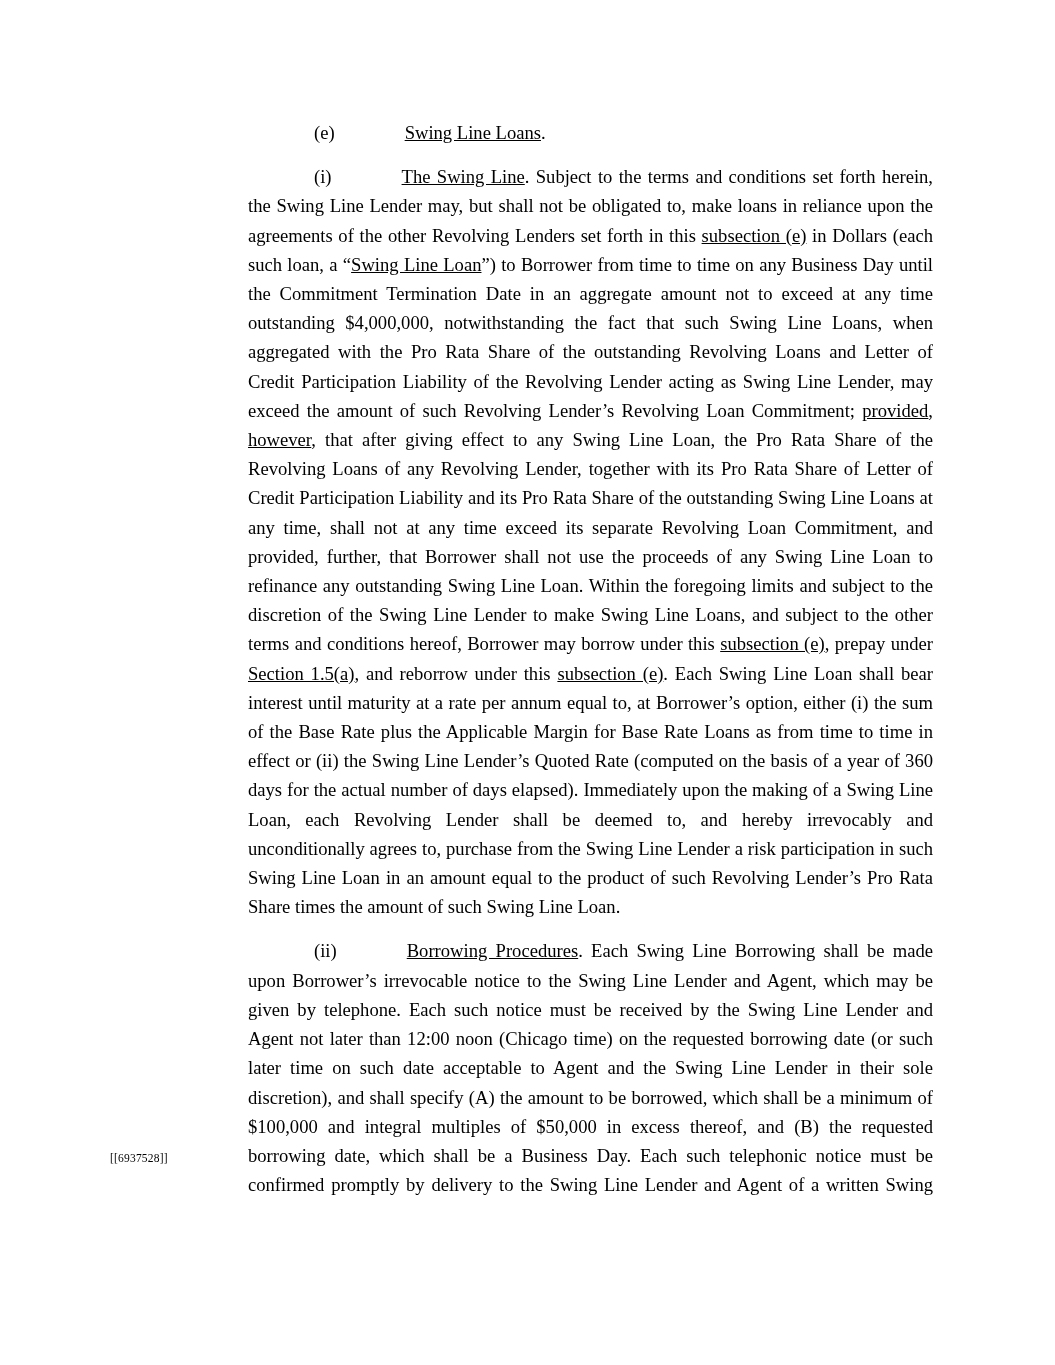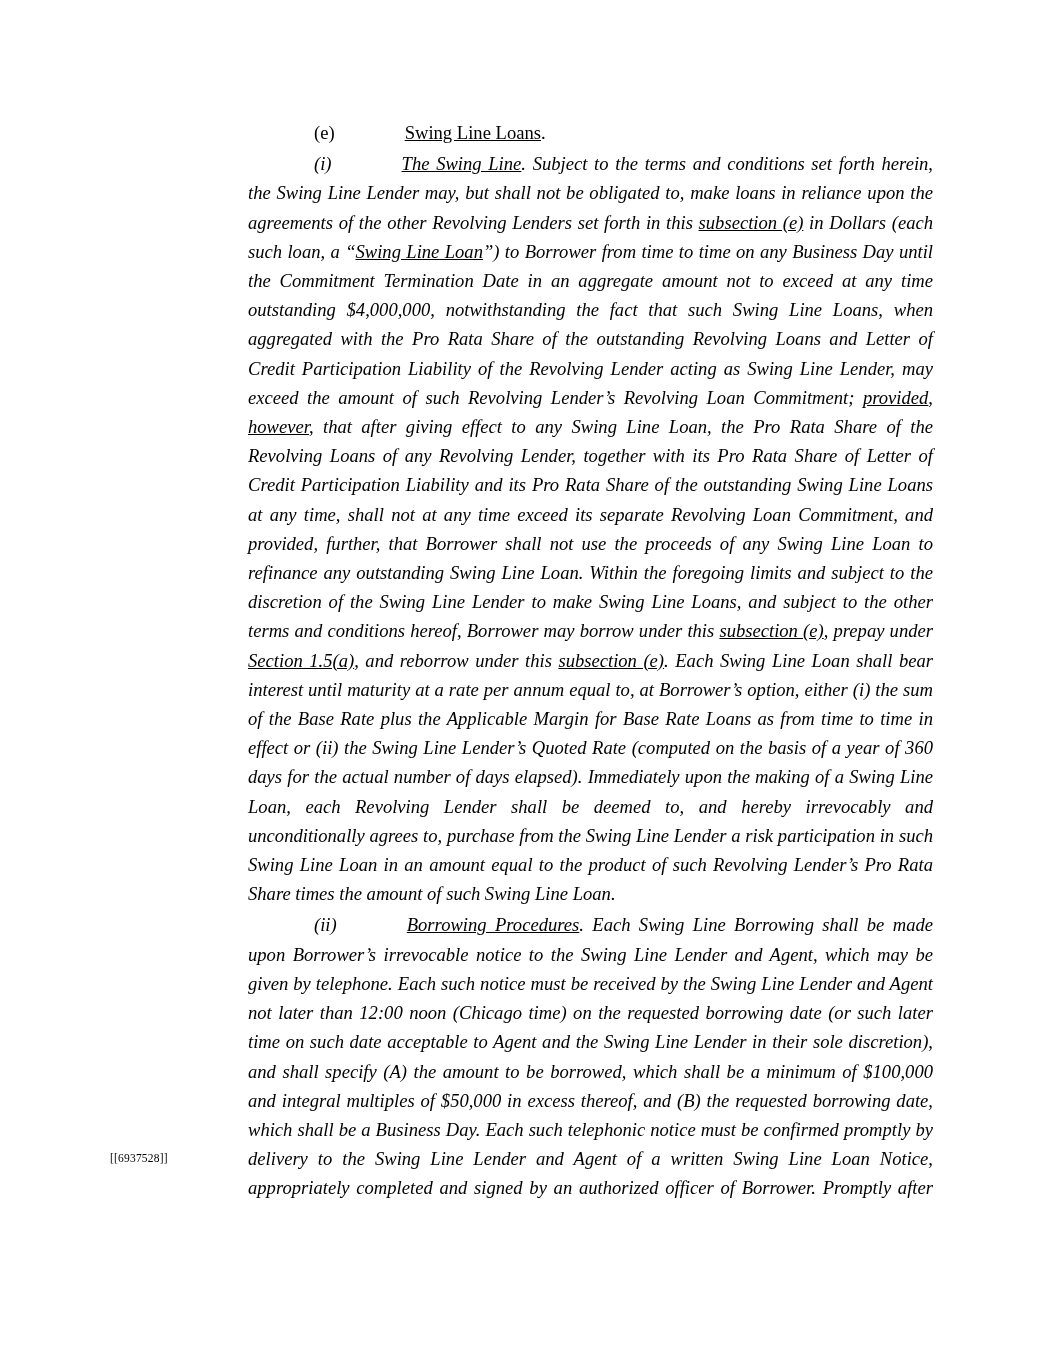--- a/index.html
+++ b/index.html
@@ -29,22 +29,21 @@
     width: 685px;
   }
   .para {
     font-size: 18.6px;
     line-height: 29.2px;
     text-align: justify;
     text-justify: inter-word;
     margin: 0 0 0 0;
   }
   .para + .para {
-    margin-top: 2px;
-    font-style: italic;
+    margin-top: 15px;
   }
   .u {
     text-decoration: underline;
   }
   .tab-e {
     display: inline-block;
     width: 66px;
   }
   .tab-i {
     display: inline-block;

